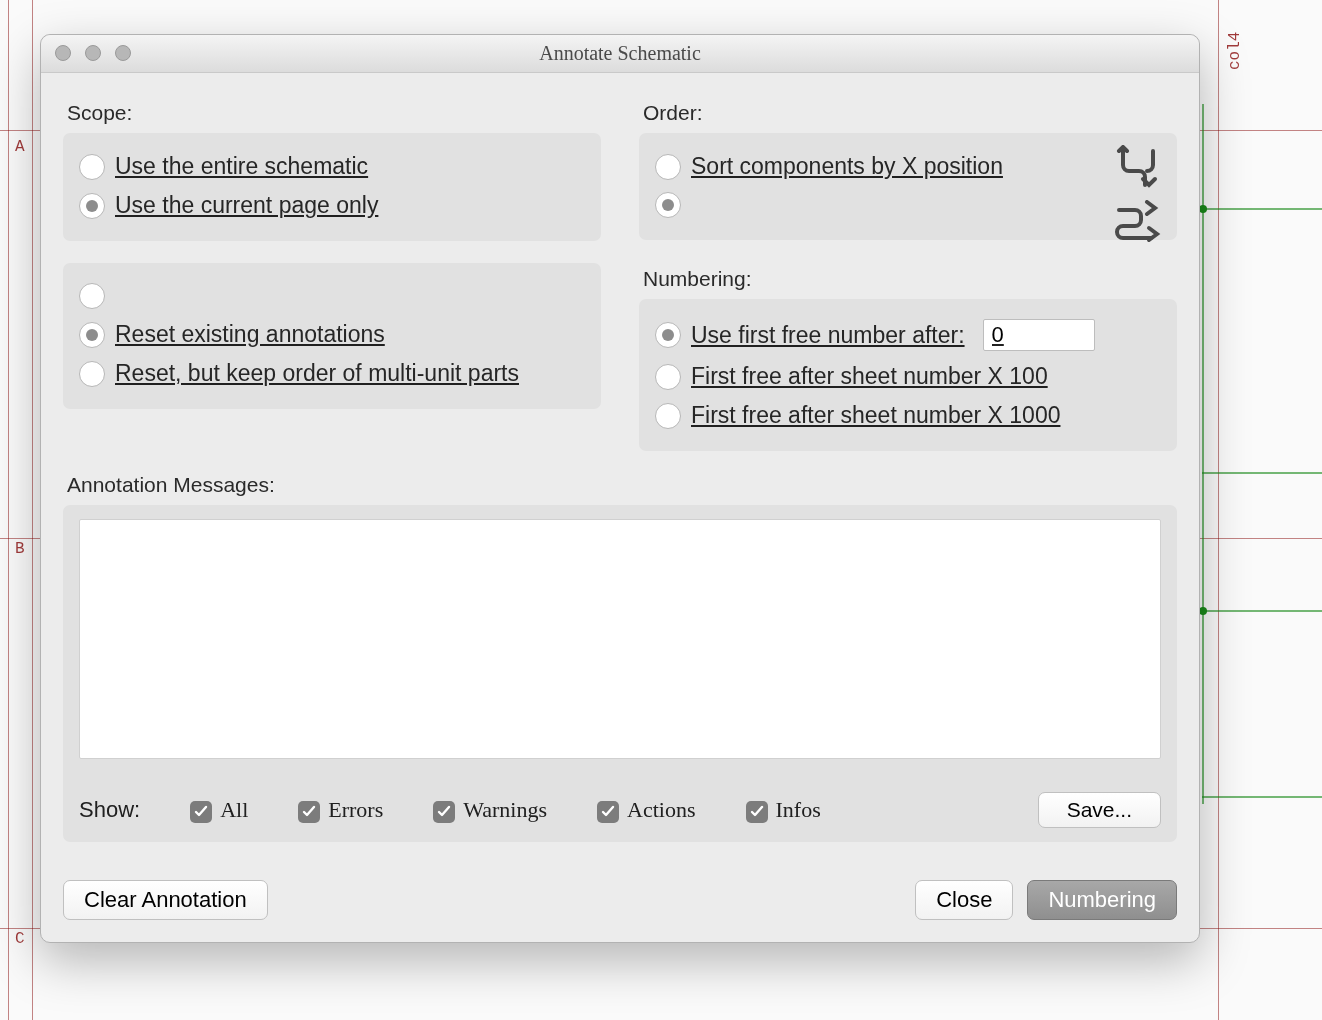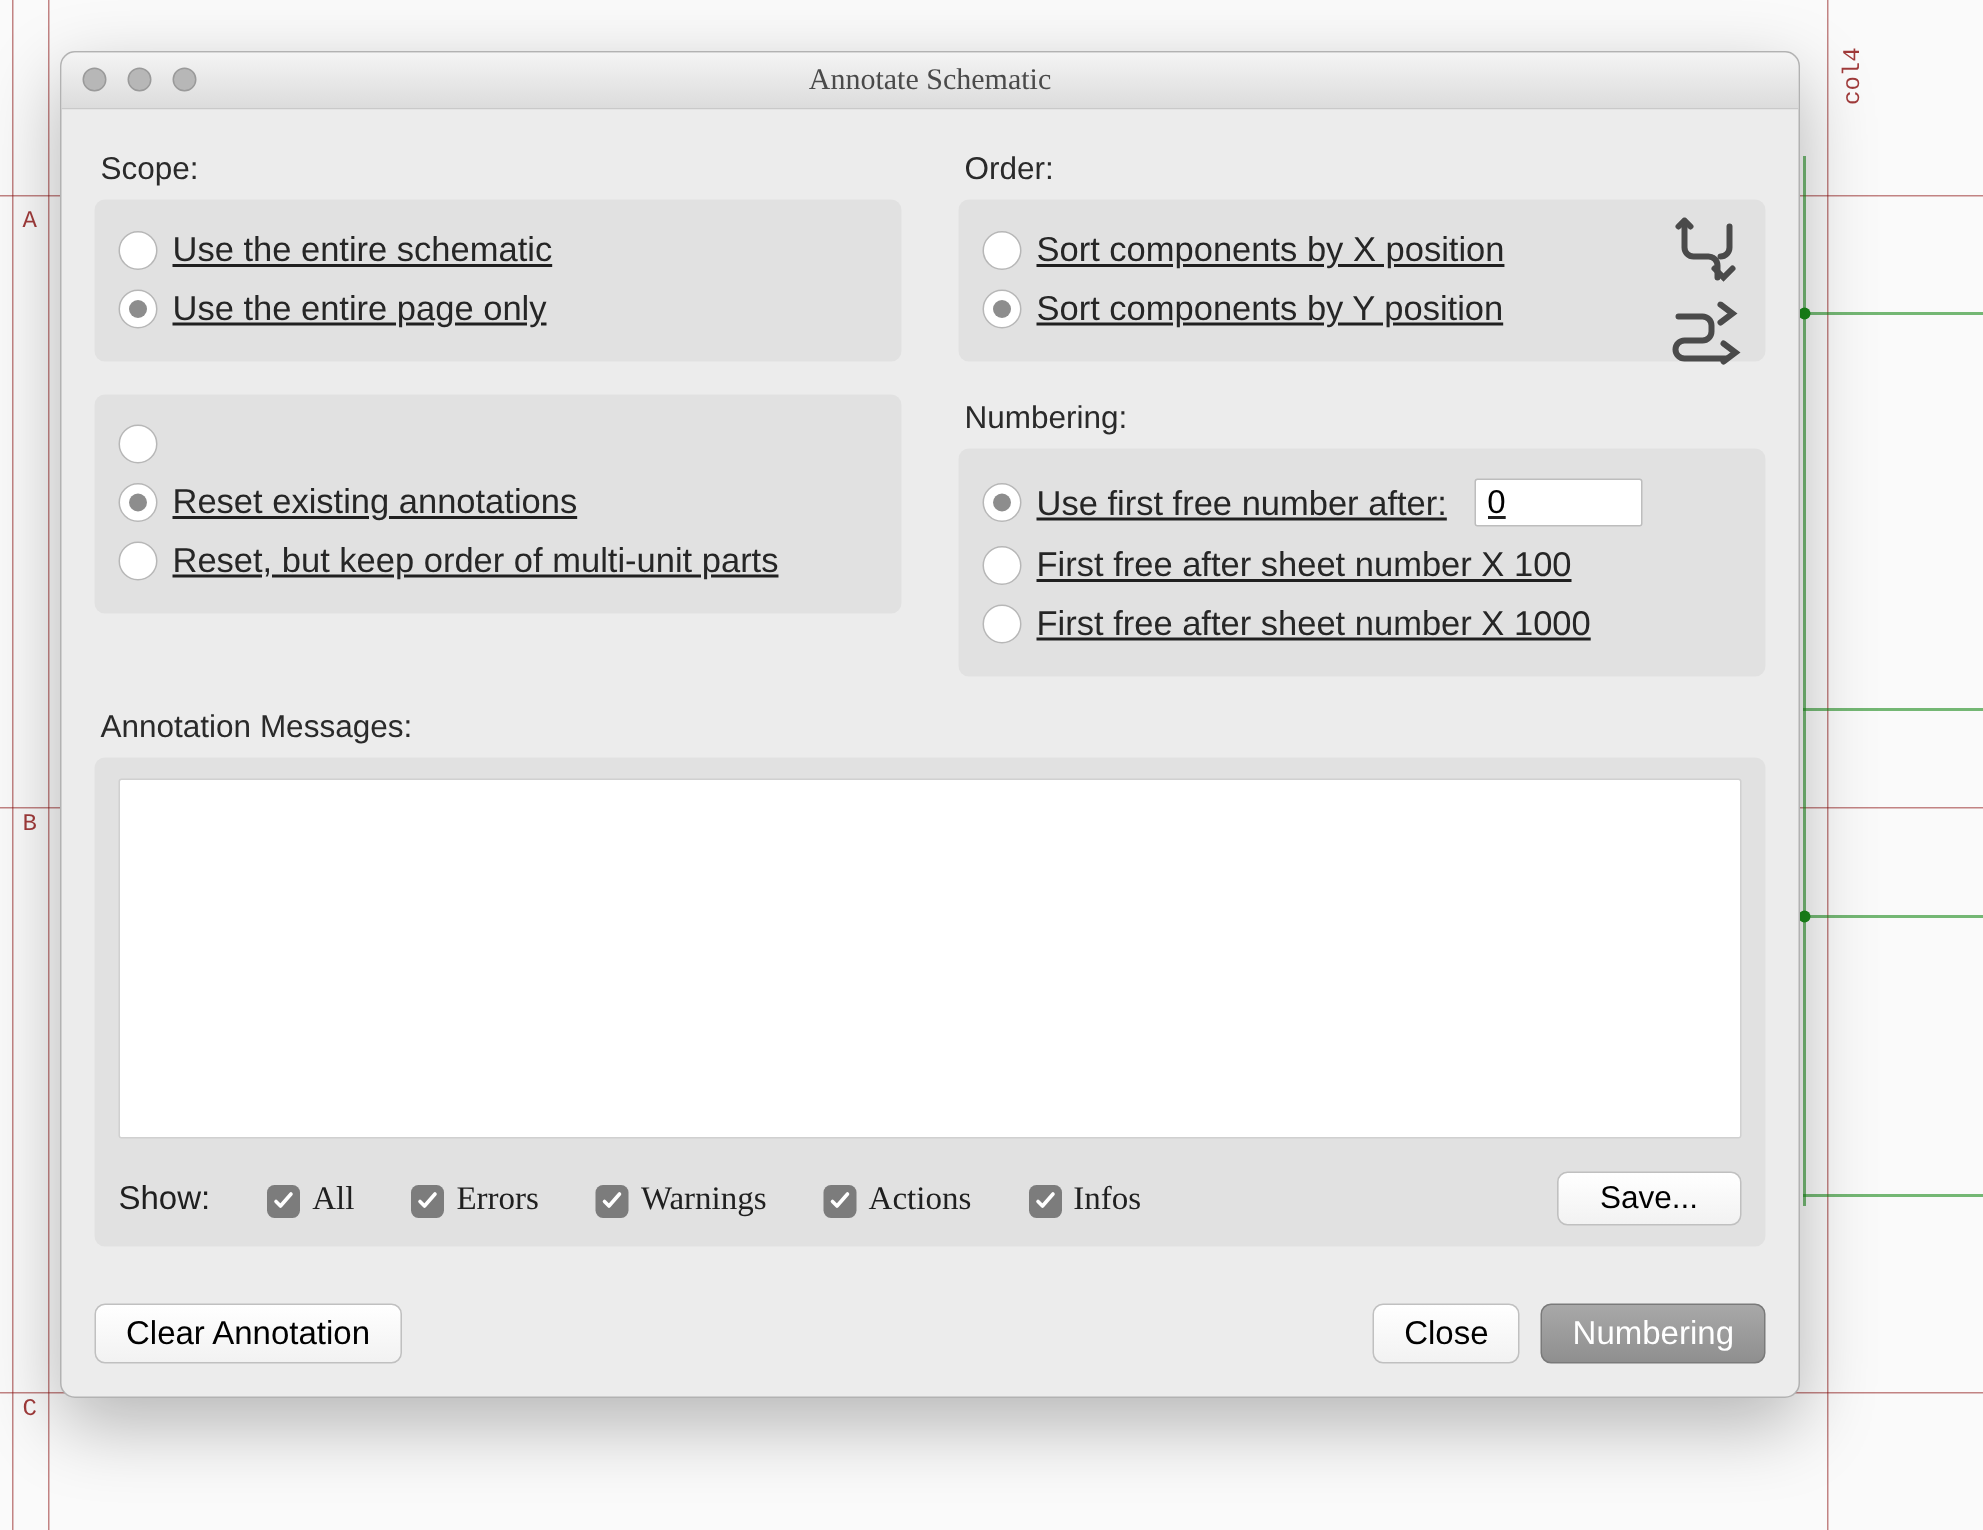--- a/index.html
+++ b/index.html
@@ -70,21 +70,21 @@
   }
 
   .messages-panel {
     background:#e1e1e1; border-radius:7px; margin-top:8px;
     padding:14px 16px 14px 16px;
   }
   .msg-textarea {
     width:100%; height:240px; background:#fff; border:1px solid #d0d0d0;
     border-radius:2px; resize:none; font-size:18px; padding:6px;
   }
-  .show-row { display:flex; align-items:center; gap:38px; margin-top:16px; }
+  .show-row { display:flex; align-items:center; gap:50px; margin-top:28px; }
   .show-row .lbl { font-size:22px; }
   .chk-wrap { display:flex; align-items:flex-end; gap:8px;font-family:Liberation Serif, serif; }
   .chk {
     width:22px; height:22px; border-radius:5px;
     background:#7c7c7c; display:inline-flex; align-items:center; justify-content:center;
   }
   .chk svg { width:14px; height:14px; }
   .chk-label { font-size:22px; }
 
   .footer { display:flex; align-items:flex-start; padding:18px 22px 22px 22px; }
@@ -144,35 +144,34 @@
 
       <div class="col">
         <div class="section-label">Scope:</div>
         <div class="groupbox">
           <div class="radio-row">
             <span class="radio"></span>
             <span class="radio-text">Use the entire schematic</span>
           </div>
           <div class="radio-row">
             <span class="radio selected"></span>
-            <span class="radio-text">Use the entire page only</span>
+            <span class="radio-text">Use the current page only</span>
           </div>
         </div>
       </div>
 
       <div class="col">
         <div class="section-label">Order:</div>
         <div class="groupbox with-icons">
           <div class="radio-row">
             <span class="radio"></span>
             <span class="radio-text">Sort components by X position</span>
           </div>
           <div class="radio-row">
             <span class="radio selected"></span>
-            <span class="radio-text">Sort components by Y position</span>
           </div>
           <div class="order-icons">
             <span>
               <svg viewBox="0 0 50 44">
                   <path d="M10 6 v14 a6 6 0 0 0 6 6 h10 a6 6 0 0 1 6 6 v8" fill="none" stroke="#4a4a4a" stroke-width="4" stroke-linecap="round"></path>
                   <path d="M40 6 v14 a6 6 0 0 1 -6 6" fill="none" stroke="#4a4a4a" stroke-width="4" stroke-linecap="round"></path>
                   <path d="M36 36 l6 6 l6 -6" fill="none" stroke="#4a4a4a" stroke-width="4" stroke-linecap="round" transform="translate(-6,-2)"></path>
                   <path d="M6 6 l4 -4 l4 4" fill="none" stroke="#4a4a4a" stroke-width="4" stroke-linecap="round"></path>
                 </svg>
             </span>

